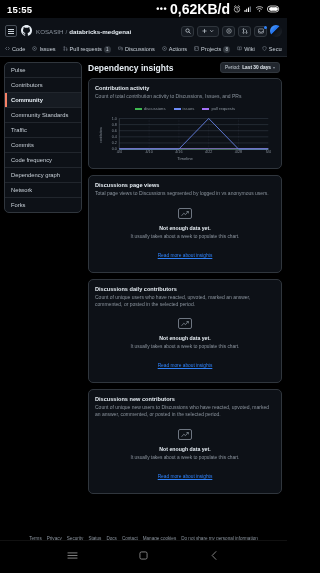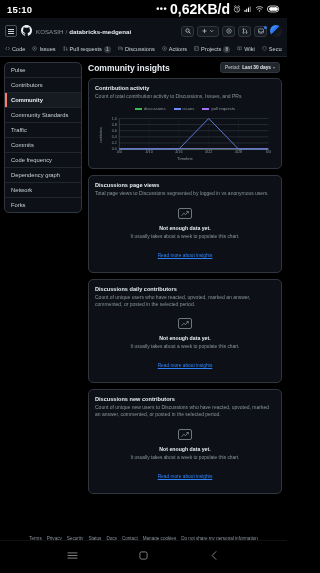--- a/index.html
+++ b/index.html
@@ -182,21 +182,21 @@
     background: #000;
     border-top: 1px solid #111;
     display: flex; align-items: center; justify-content: center; gap: 58px;
   }
   .navbar .nb { opacity: .75; }
 </style>
 </head>
 <body>
 
 <div class="statusbar">
-  <div class="status-time">15:10</div>
+  <div class="status-time">15:55</div>
   <div class="status-right">
     <span class="status-dots">•••</span>
     <span class="status-net">0,62KB/d</span>
     <span class="ico">
       <svg width="8" height="8" viewBox="0 0 16 16">
           <circle cx="8" cy="9" r="5.3" fill="none" stroke="#fff" stroke-width="1.3"></circle>
           <path d="M8 6v3.2l2 1.2" stroke="#fff" stroke-width="1.2" fill="none" stroke-linecap="round"></path>
           <path d="M3 3l2-1.6M13 3l-2-1.6" stroke="#fff" stroke-width="1.3" stroke-linecap="round"></path>
         </svg>
     </span>
@@ -371,21 +371,21 @@
       <div class="side-item">Commits</div>
       <div class="side-item">Code frequency</div>
       <div class="side-item">Dependency graph</div>
       <div class="side-item">Network</div>
       <div class="side-item">Forks</div>
     </div>
   </div>
 
   <div class="main">
     <div class="main-head">
-      <div class="main-title">Community insights</div>
+      <div class="main-title">Dependency insights</div>
       <div class="period-btn">
         <span>Period:</span>
         <b>Last 30 days</b>
         <span class="caret">▾</span>
       </div>
     </div>
 
     <div class="card">
       <div class="card-title">Contribution activity</div>
       <div class="card-desc">Count of total contribution activity to Discussions, Issues, and PRs</div>

